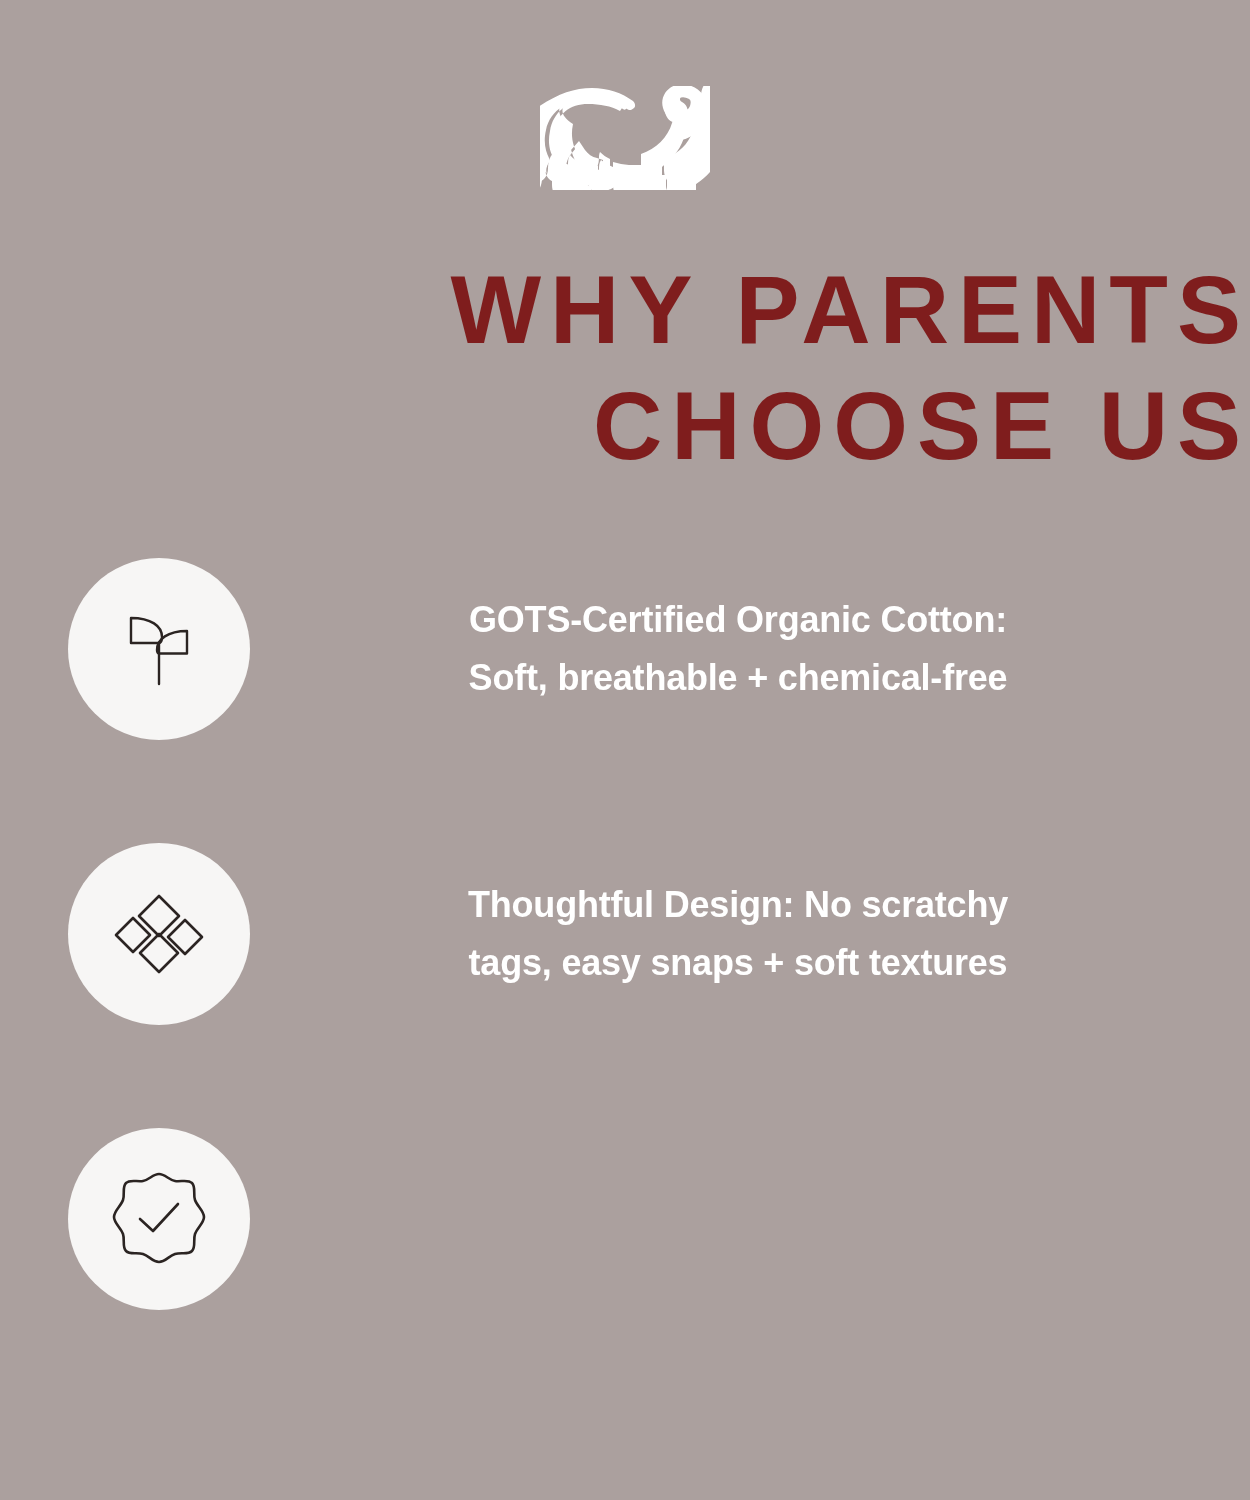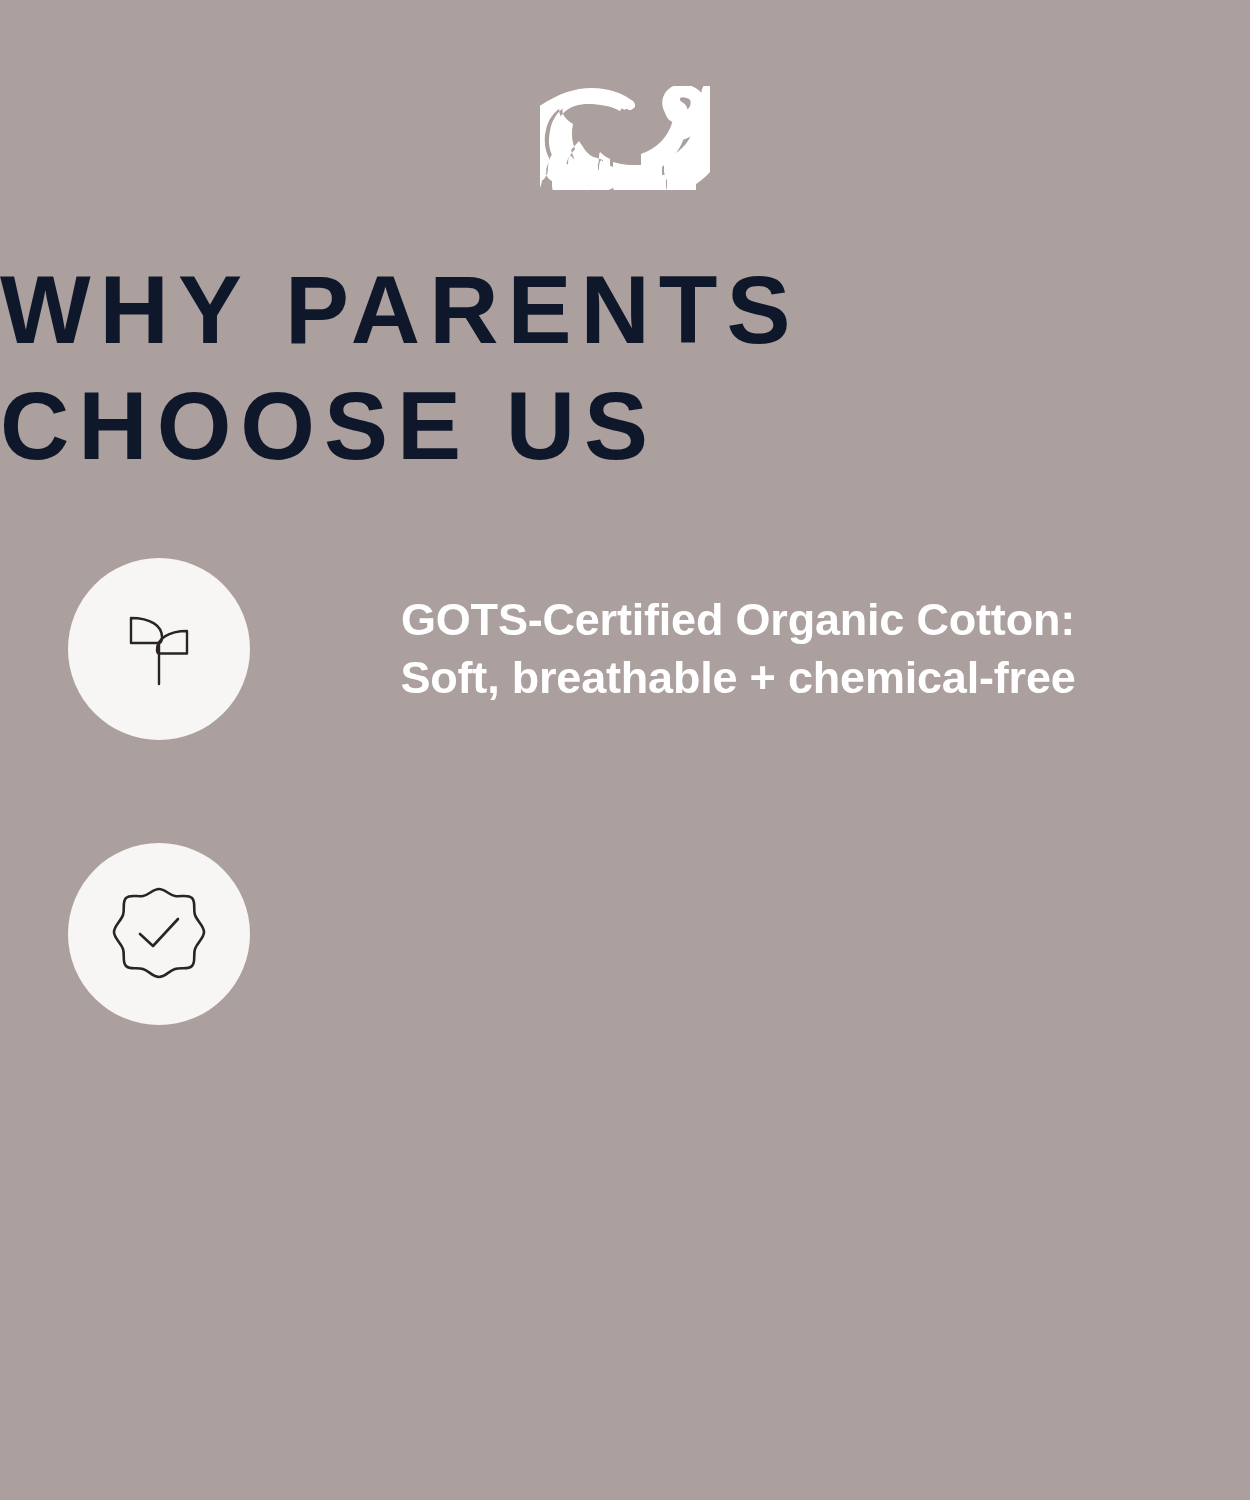--- a/index.html
+++ b/index.html
@@ -36,22 +36,22 @@
   .logo-wrap svg {
     display: block;
   }
 
   
   .heading {
     position: absolute;
     top: 252px;
     left: 0;
     width: 1250px;
-    text-align: left;
-    color: #0f172a;
+    text-align: right;
+    color: #7f1d1d;
     font-size: 96px;
     line-height: 116px;
     font-weight: 700;
     letter-spacing: 9px;
     text-transform: uppercase;
     white-space: pre-line;
     font-family: "Liberation Sans", sans-serif;
   }
 
   
@@ -86,21 +86,21 @@
   .icon-circle svg { display: block; }
 
   .feature-text {
     position: absolute;
     left: 288px;
     width: 900px;
     top: 50%;
     transform: translateY(-50%);
     text-align: center;
     color: #ffffff;
-    font-size: 45px;
+    font-size: 36px;
     line-height: 58px;
     font-weight: 700;
     letter-spacing: -0.2px;
     white-space: pre-line;
     font-family: "Liberation Sans", sans-serif;
   }
 </style>
 </head>
 <body>
 
@@ -129,20 +129,38 @@
             <path d="M43 78 L43 37"></path>
             <path d="M43 37 L15 37 L15 12 C35 12 46 20 46 31 C46 35 45 37 43 37 Z"></path>
             <path d="M43.5 47.5 L71 47.5 L71 25 C52 25 41 33 41 44 C41 46 42 47.5 43.5 47.5 Z"></path>
           </svg>
         </span>
       </div>
       <div class="feature-text">GOTS-Certified Organic Cotton:
 Soft, breathable + chemical-free</div>
     </div>
 
+    <div class="feature-row">
+      <div class="icon-circle">
+        <span>
+          <svg width="92" height="92" viewBox="0 0 92 92" xmlns="http://www.w3.org/2000/svg" fill="none" stroke="#2b2422" stroke-width="2.6" stroke-linecap="round" stroke-linejoin="round">
+
+            <path d="M46 8 L66 28 L46 48 L26 28 Z"></path>
+
+            <path d="M20 30 L37 47 L20 64 L3 47 Z"></path>
+
+            <path d="M72 32 L89 49 L72 66 L55 49 Z"></path>
+
+            <path d="M46 46 L65 65 L46 84 L27 65 Z"></path>
+          </svg>
+        </span>
+      </div>
+      <div class="feature-text">Thoughtful Design: No scratchy
+tags, easy snaps + soft textures</div>
+    </div>
 
     <div class="feature-row">
       <div class="icon-circle">
         <span>
           <svg width="100" height="100" viewBox="0 0 100 100" xmlns="http://www.w3.org/2000/svg" fill="none" stroke="#2b2422" stroke-width="2.6" stroke-linecap="round" stroke-linejoin="round">
             <path d="M50 5
                      C56 5 60 11 66 12
                      C72 13 79 10 83 14
                      C87 18 84 25 86 31
                      C88 37 95 42 95 48

